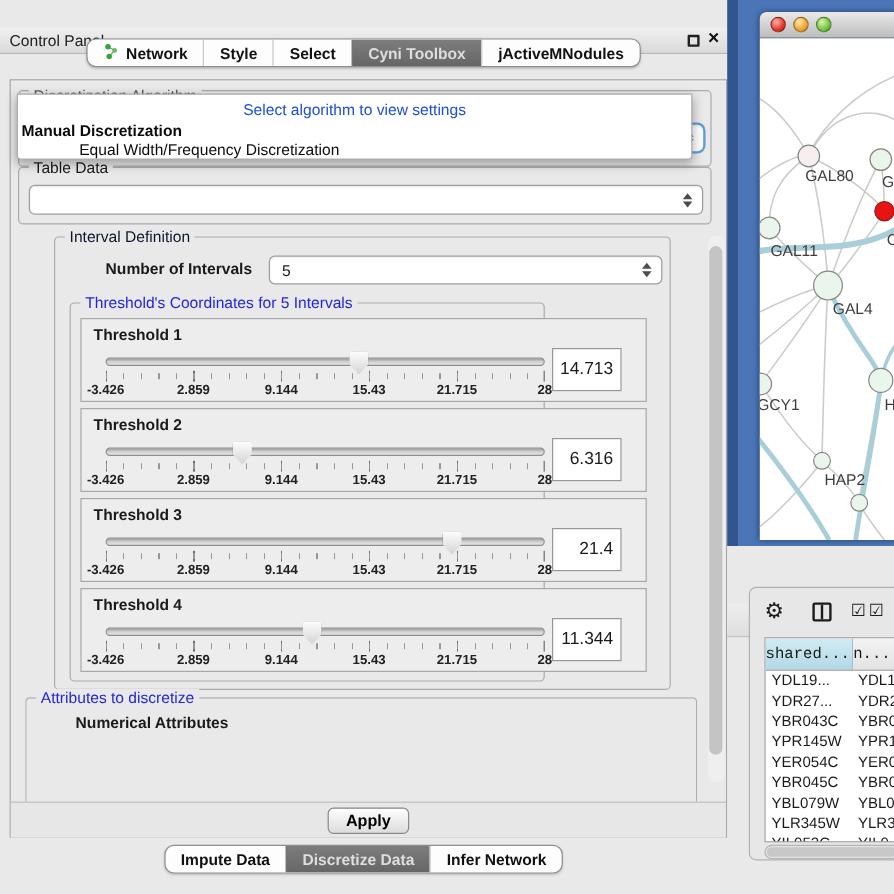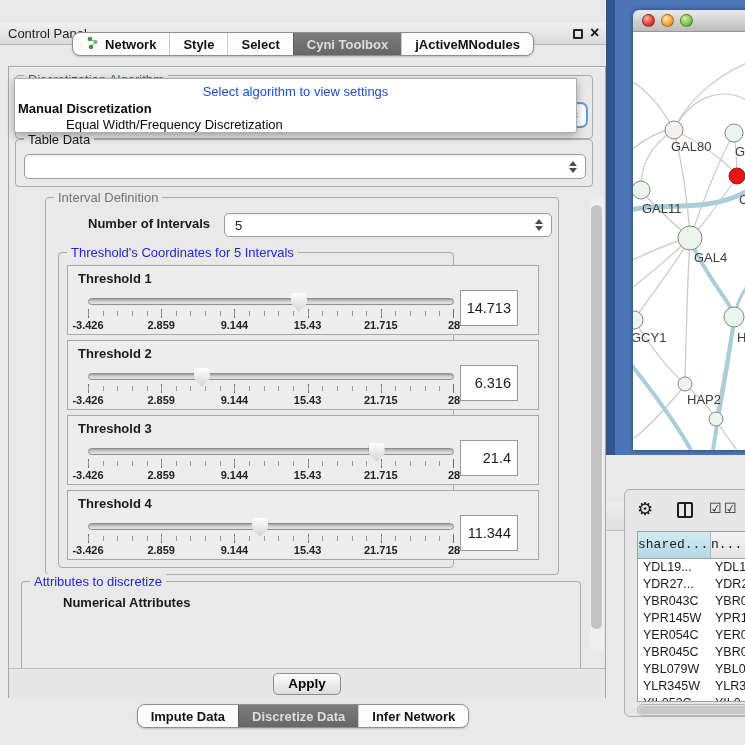--- a/index.html
+++ b/index.html
@@ -20,21 +20,21 @@
   .seg > div:first-child { border-left:none; }
   .seg > div.sel { background:linear-gradient(#7d7d7d,#666); color:#dedede; border-left-color:#5a5a5a; }
   .tabbar { position:absolute; left:0; top:32px; width:606px; display:flex; justify-content:center; }
   .neticon { margin-right:6px; display:inline-block; }
 
   .main { position:absolute; left:8px; top:66px; width:598px; height:632px;
           border:1px solid #a6a6a6; background:#e9e9e9; box-shadow:inset 0 1px 0 #f5f5f5; }
 
   .group { position:absolute; border:1px solid #ababab; border-radius:4px; }
   .gtitle { position:absolute; top:-8px; left:8px; background:#e9e9e9; padding:0 4px; white-space:nowrap; }
-  .gt-green { color:#737373; }
+  .gt-green { color:#0f172a; }
   .gt-blue  { color:#2525d8; }
   .gt-dim   { color:#4d5d4d; }
 
   .combo { position:absolute; background:#fff; border:1px solid #9d9d9d; border-radius:5px;
            box-shadow:inset 0 1px 2px rgba(0,0,0,.08); }
   .combo .val { position:absolute; left:10px; top:0; line-height:23px; white-space:nowrap; }
   .stepper { position:absolute; right:8px; top:50%; transform:translateY(-50%); display:flex; flex-direction:column; gap:2px; }
   .stepper .up   { width:0; height:0; border-left:4px solid transparent; border-right:4px solid transparent; border-bottom:5px solid #4d4d4d; }
   .stepper .down { width:0; height:0; border-left:4px solid transparent; border-right:4px solid transparent; border-top:5px solid #4d4d4d; }
 

